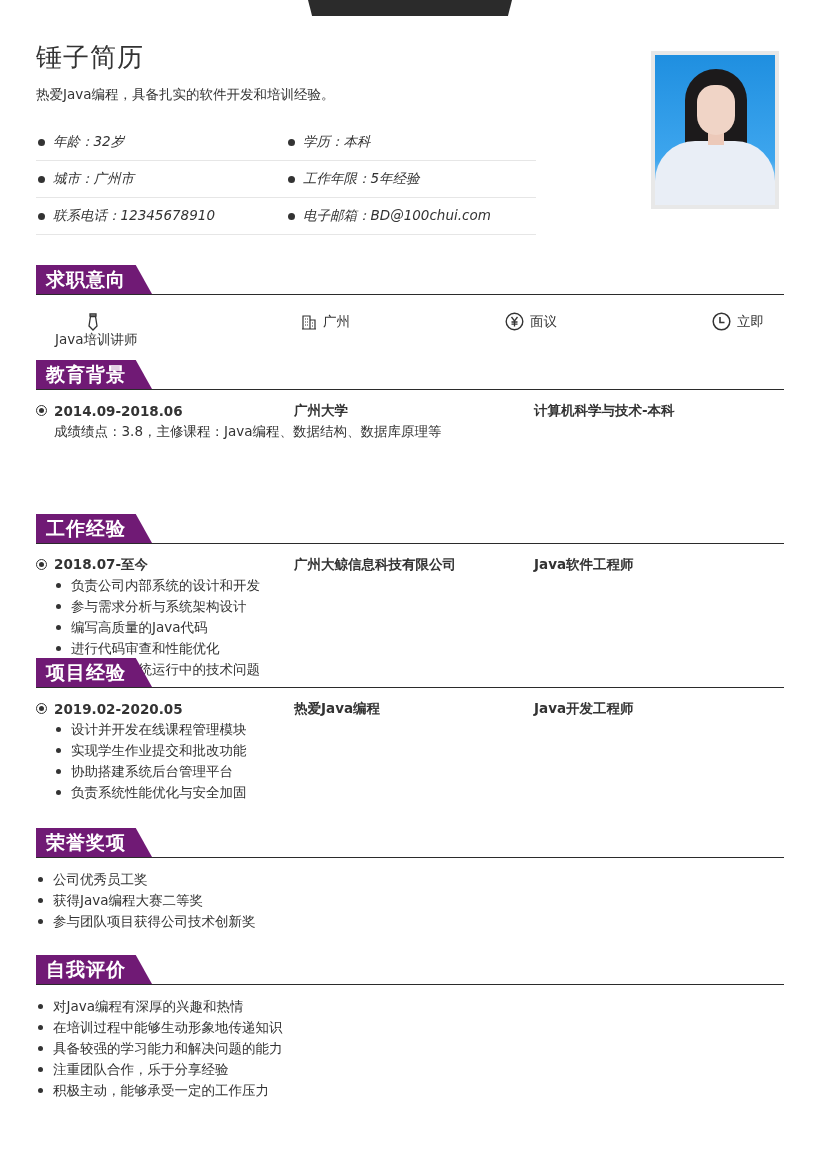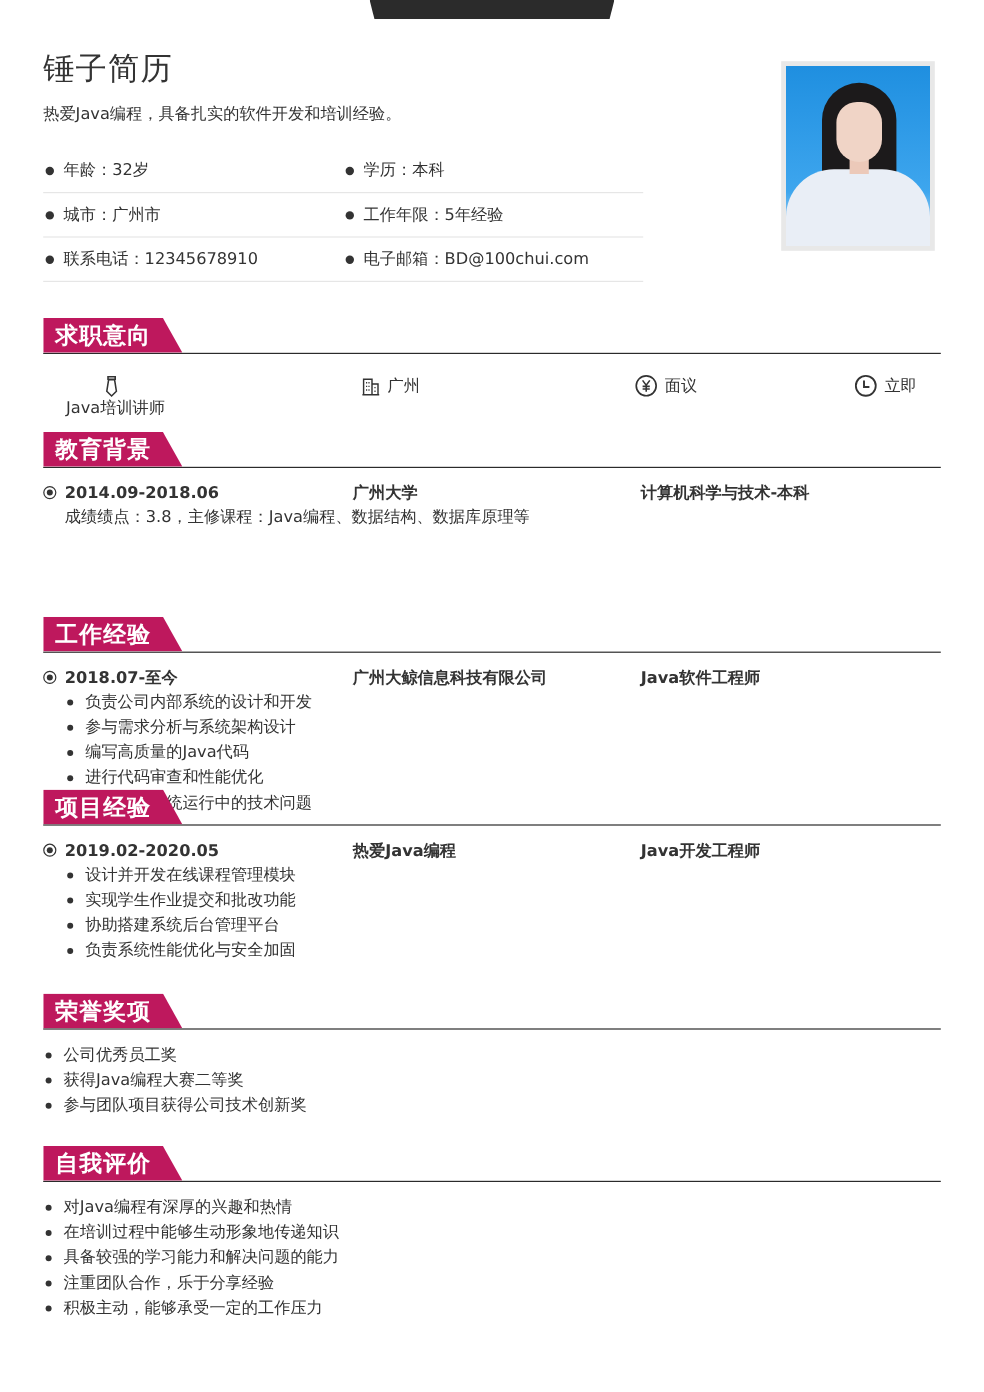--- a/index.html
+++ b/index.html
@@ -2,33 +2,33 @@
 <html><head>
 <meta charset="utf-8">
 <style>
   * { box-sizing: border-box; margin: 0; padding: 0; }
   html, body { width: 820px; height: 1160px; background: #ffffff; }
   body { position: relative; font-family: "DejaVu Sans", "Liberation Sans", sans-serif; color: #333333; overflow: hidden; }
   .top-tab { position: absolute; left: 308px; top: 0; width: 204px; height: 16px; background: #2b2b2b;
              clip-path: polygon(0 0, 100% 0, 98% 100%, 2% 100%); }
   .name { position: absolute; left: 36px; top: 40px; font-size: 26px; color: #333; font-weight: normal; letter-spacing: 1px; }
   .slogan { position: absolute; left: 36px; top: 86px; font-size: 13.5px; color: #333; }
-  .info { position: absolute; left: 36px; top: 124px; width: 500px; }
+  .info { position: absolute; left: 36px; top: 124px; width: 500px; font-style: italic; }
   .info-row { display: flex; height: 37px; border-bottom: 1px solid #e6e6e6; align-items: center; }
   .info-cell { width: 250px; font-size: 13.5px; color: #333; display: flex; align-items: center; }
   .dot { width: 7px; height: 7px; border-radius: 50%; background: #333; display: inline-block; margin: 0 8px 0 2px; }
   .photo { position: absolute; left: 651px; top: 51px; width: 128px; height: 158px; background: #e8e8e8; padding: 4px; }
   .photo-inner { width: 100%; height: 100%; background: linear-gradient(180deg, #1f8fe0 0%, #3ea6ee 70%, #d8e6f3 100%); position: relative; overflow: hidden; }
   .hair { position: absolute; left: 30px; top: 14px; width: 62px; height: 126px; background: #1c1a1b; border-radius: 32px 32px 12px 12px; }
   .face { position: absolute; left: 42px; top: 30px; width: 38px; height: 50px; background: #f0d4c6; border-radius: 18px 18px 20px 20px; }
   .neck { position: absolute; left: 53px; top: 74px; width: 16px; height: 16px; background: #ecc9b9; }
   .shirt { position: absolute; left: 0; top: 86px; width: 120px; height: 70px; background: #e9eef6; border-radius: 40px 40px 0 0; }
   .section { position: absolute; left: 36px; width: 748px; }
   .sec-head { position: relative; height: 30px; border-bottom: 1.5px solid #2b2b2b; }
-  .sec-title { position: absolute; left: 0; bottom: 0; height: 29px; width: 116px; background: #be185d; color: #fff; font-size: 19px; font-weight: bold;
+  .sec-title { position: absolute; left: 0; bottom: 0; height: 29px; width: 116px; background: #701a75; color: #fff; font-size: 19px; font-weight: bold;
                padding: 2px 0 0 10px; clip-path: polygon(0 0, 86% 0, 100% 100%, 0 100%); letter-spacing: 1px; }
   .intent { position: absolute; display: flex; align-items: center; }
   .intent svg { margin-right: 6px; }
   .entry-head { display: flex; align-items: center; font-size: 13.5px; font-weight: bold; color: #333; height: 21px; }
   .radio { width: 11px; height: 11px; border: 1.3px solid #333; border-radius: 50%; display: inline-flex; align-items: center; justify-content: center; margin-right: 7px; }
   .radio::after { content: ""; width: 5px; height: 5px; background: #333; border-radius: 50%; }
   .col1 { width: 240px; } .col2 { width: 240px; } .col3 { width: 240px; }
   .desc { font-size: 13.5px; color: #333; padding-left: 18px; height: 21px; line-height: 21px; }
   .blist { list-style: none; }
   .blist li { font-size: 13.5px; color: #333; height: 21px; line-height: 21px; display: flex; align-items: center; }
@@ -96,21 +96,21 @@
           <path d="M4 1h6v2H4zM4.5 3.5L3 13l4 4 4-4-1.5-9.5z" fill="none" stroke="#333" stroke-width="1.3"></path>
         </svg>
       <span>Java培训讲师</span>
     </div>
     <div class="intent" style="left:265px;top:10px;">
       <svg width="16" height="16" viewBox="0 0 16 16">
           <path d="M1 15h14M2 15V2h7v13M9 6h5v9M4 5h1M6 5h1M4 8h1M6 8h1M4 11h1M6 11h1M11 9h1M11 12h1" fill="none" stroke="#333" stroke-width="1.2"></path>
         </svg>
       <span>广州</span>
     </div>
-    <div class="intent" style="left:493px;top:9px;align-items:center;">
+    <div class="intent" style="left:469px;top:9px;align-items:center;">
       <svg width="19" height="19" viewBox="0 0 19 19">
           <circle cx="9.5" cy="9.5" r="8.3" fill="none" stroke="#333" stroke-width="1.4"></circle>
           <path d="M6.5 5l3 4 3-4M9.5 9v5.5M6.5 10h6M6.5 12.2h6" fill="none" stroke="#333" stroke-width="1.3"></path>
         </svg>
       <span>面议</span>
     </div>
     <div class="intent" style="left:676px;top:9px;">
       <svg width="19" height="19" viewBox="0 0 19 19">
           <circle cx="9.5" cy="9.5" r="8.3" fill="none" stroke="#333" stroke-width="1.5"></circle>
           <path d="M8 5v5.5h4.5" fill="none" stroke="#333" stroke-width="1.6"></path>

